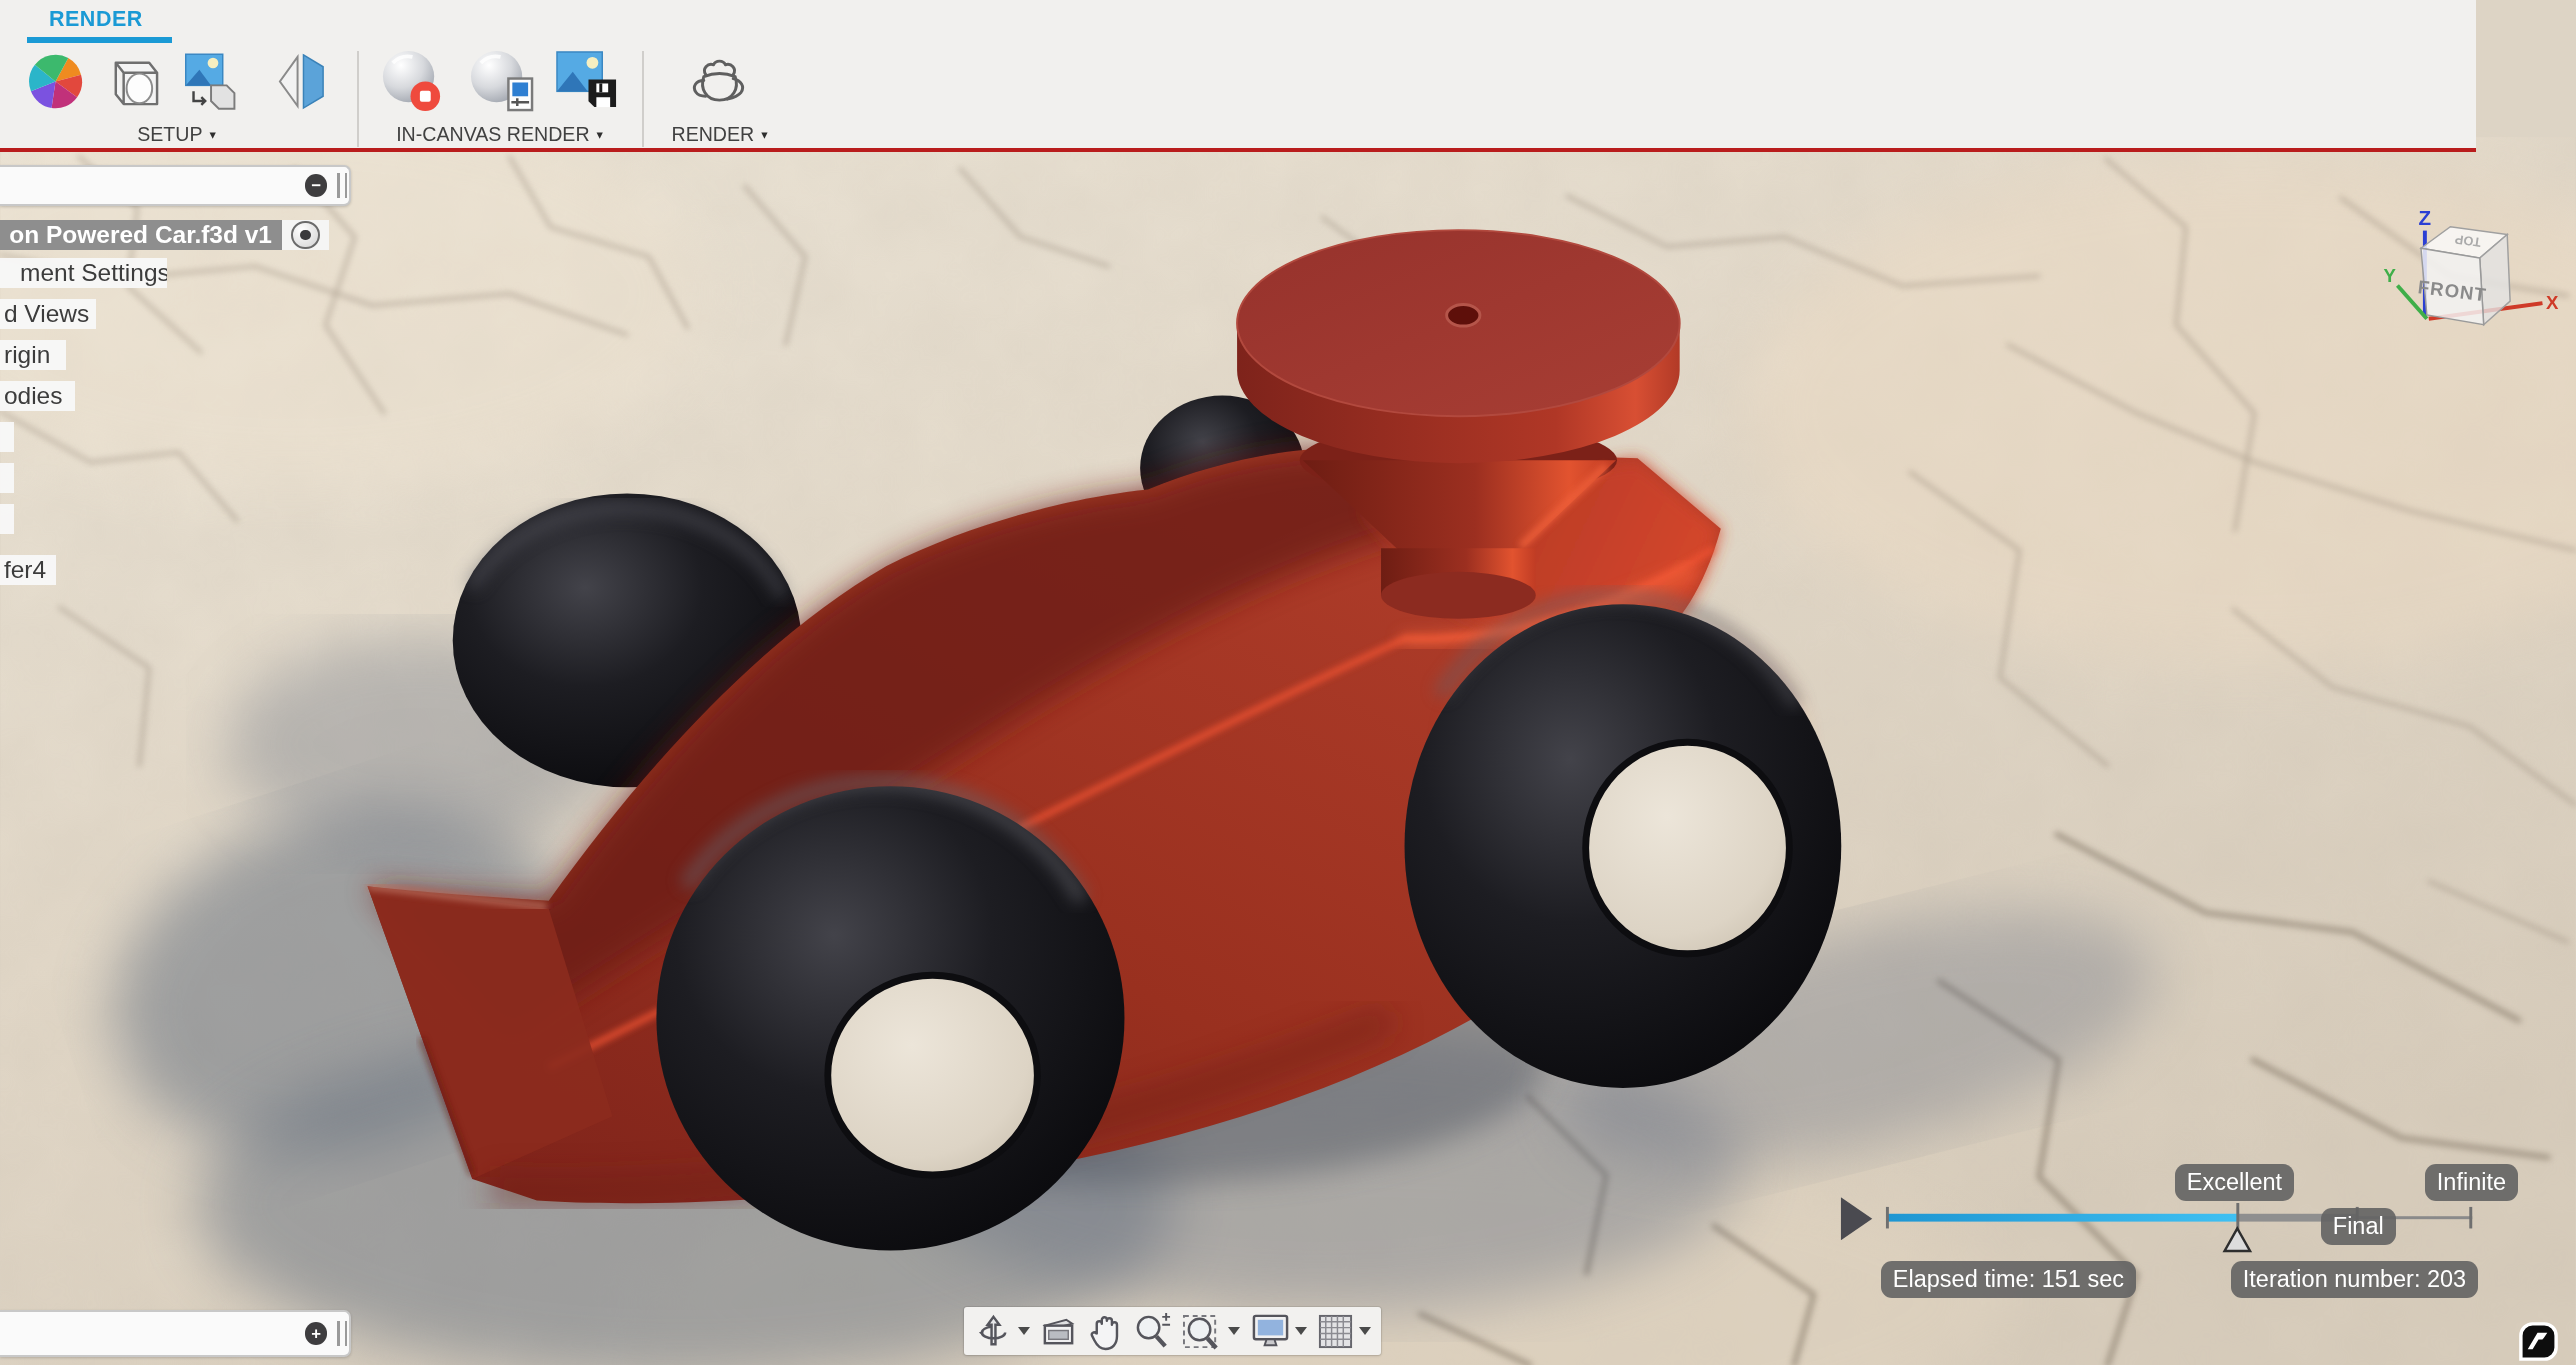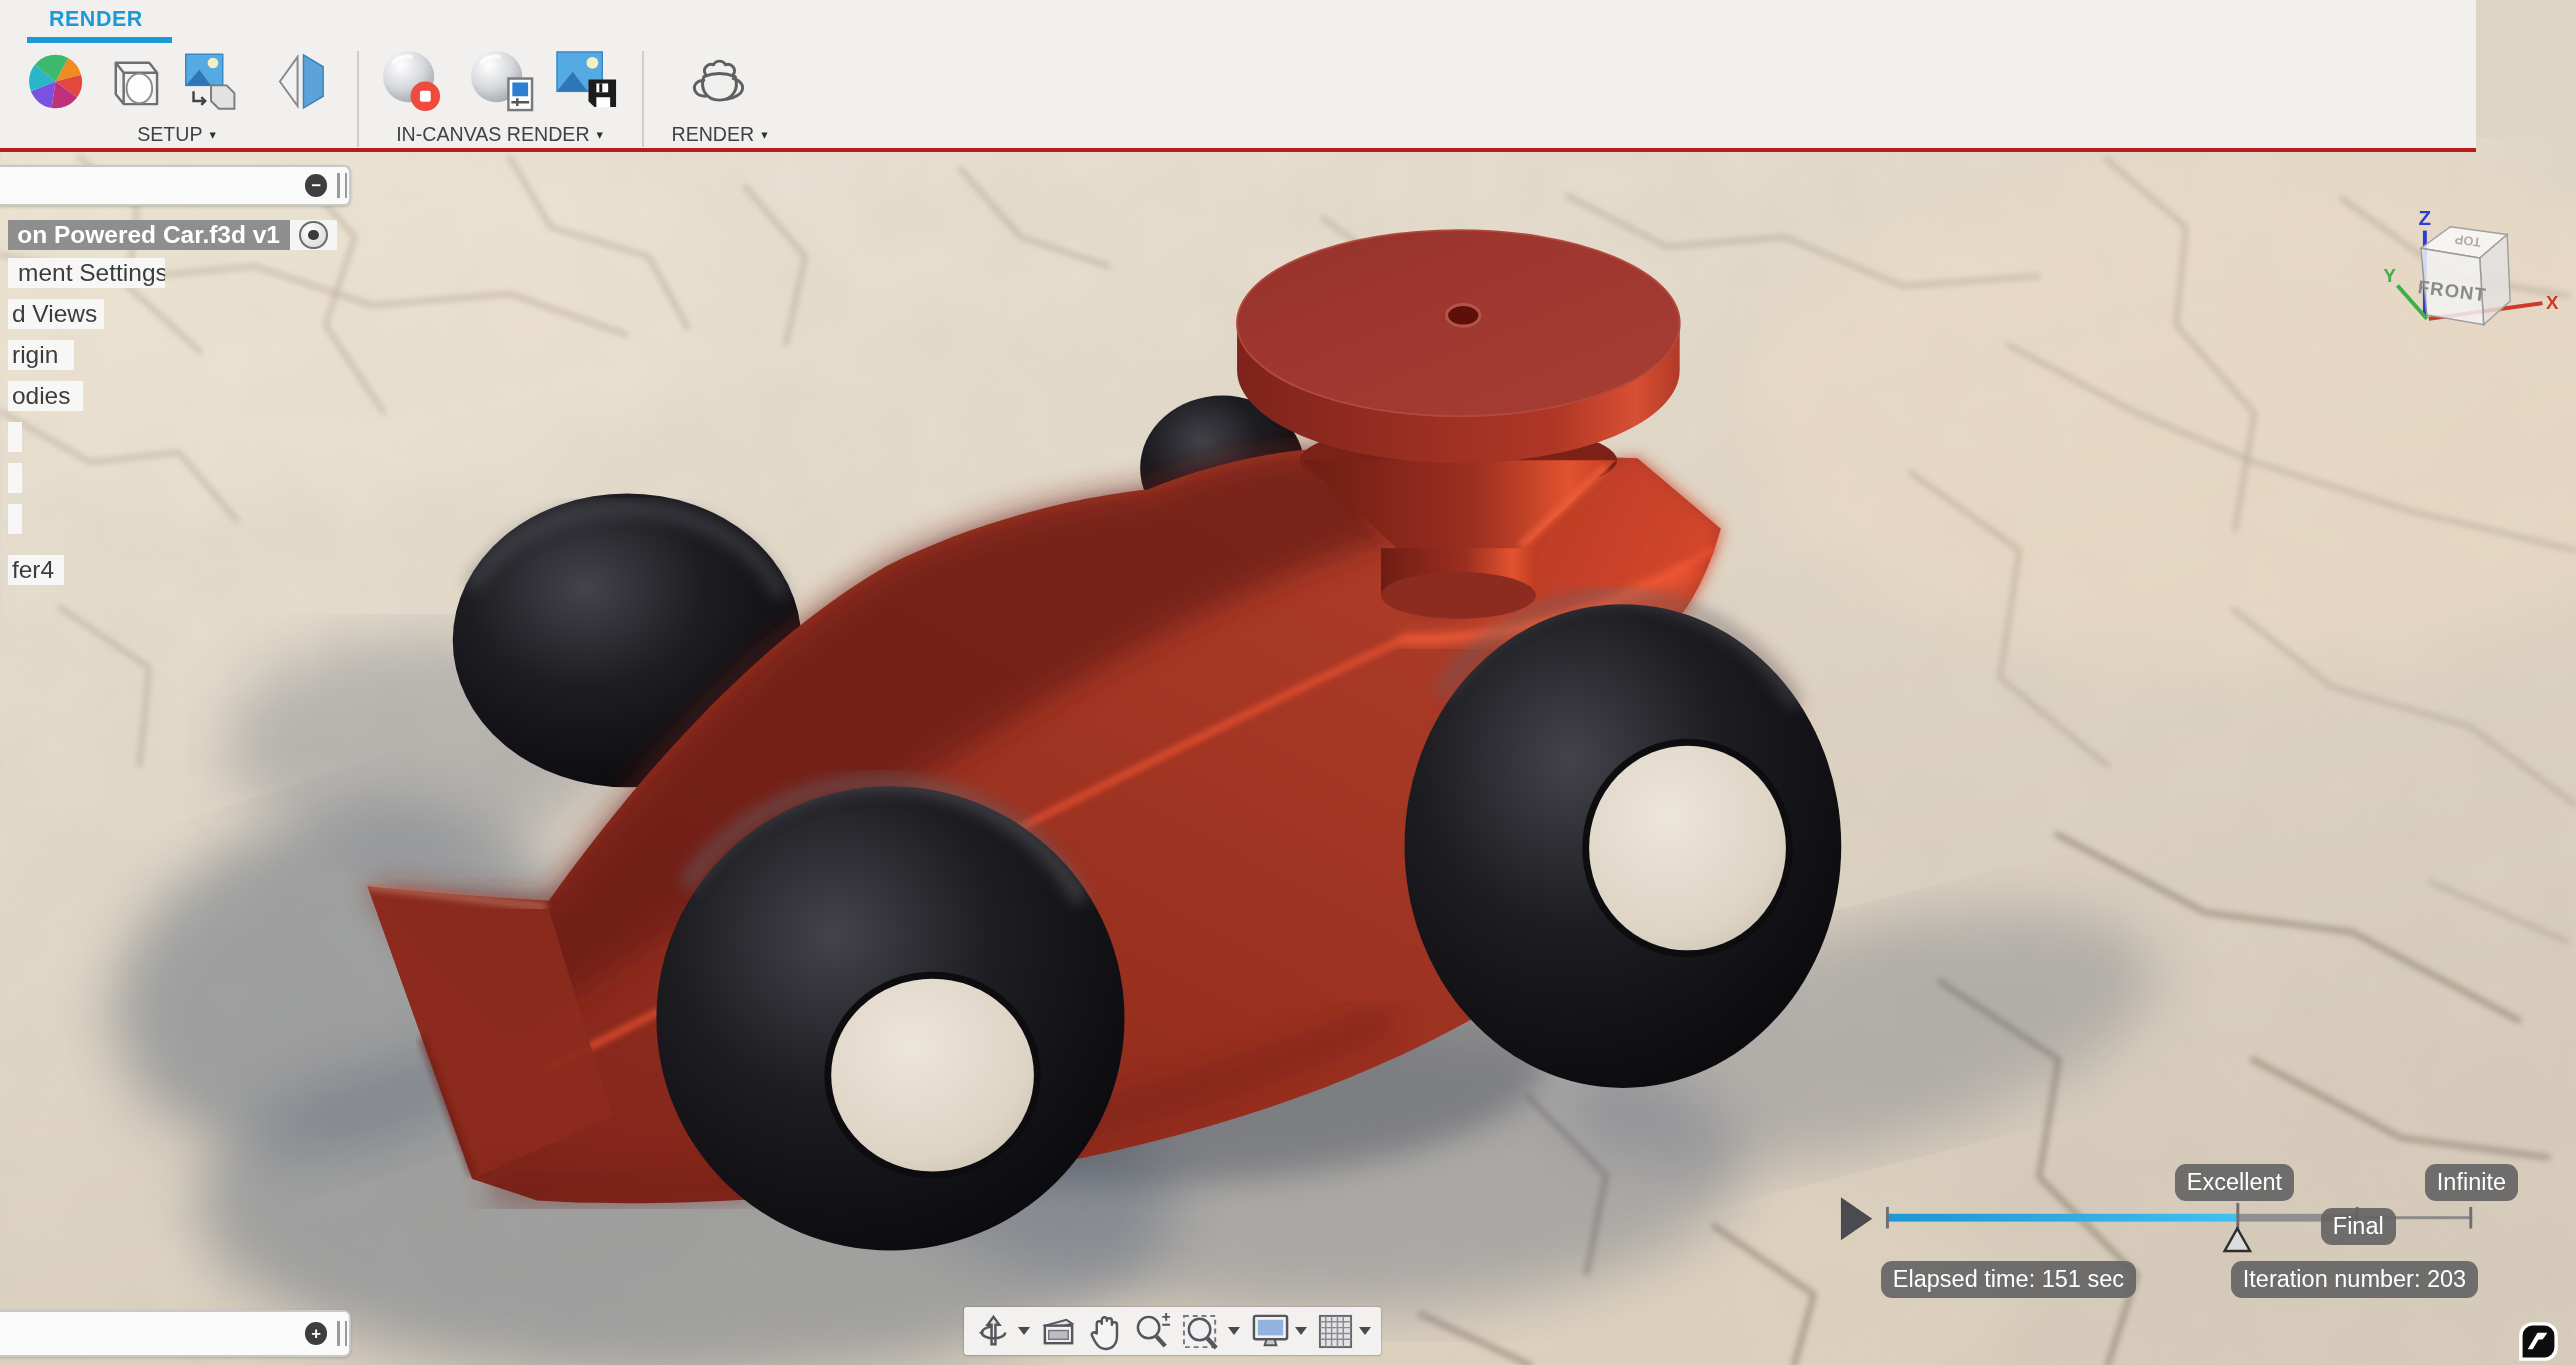--- a/index.html
+++ b/index.html
@@ -15,21 +15,21 @@
   .ribbon-label{top:124px;height:21.5px;font-size:19.6px;color:#414141;display:flex;align-items:center;justify-content:center;white-space:nowrap;cursor:pointer;}
   .ribbon-label .caret{font-size:12.7px;margin-left:6.9px;color:#2e2e2e;}
   .vdiv{top:51px;width:2px;height:96px;background:#d0cecb;}
 
   
   .panelbar{left:0;background:#fafafa;border:2px solid #c8c8c8;border-left:none;border-radius:0 6.9px 6.9px 0;box-shadow:0 1px 2.9px rgba(0,0,0,.18);z-index:20;}
   .ptoggle{width:22.5px;height:22.5px;border-radius:50%;background:#3e3d3f;color:#fff;font-size:16.7px;font-weight:bold;
            display:flex;align-items:center;justify-content:center;line-height:0;cursor:pointer;}
   .grip{width:9.8px;height:25.5px;display:flex;justify-content:space-between;cursor:ew-resize;}
   .grip i{width:2.4px;height:100%;background:#9a9a9a;}
-  .brow{left:0;display:flex;align-items:center;z-index:20;font-size:24.5px;color:#3c3c3c;cursor:pointer;margin-left:8px;}
+  .brow{left:0;display:flex;align-items:center;z-index:20;font-size:24.5px;color:#3c3c3c;cursor:pointer;}
   .brow .lbl{background:rgba(248,248,248,.95);height:100%;display:flex;align-items:center;overflow:hidden;white-space:nowrap;}
   #brow-doc .lbl{background:#8e8e8e;color:#fff;font-weight:bold;justify-content:flex-end;padding-right:9.8px;}
   #brow-doc .chip{background:rgba(246,246,246,.95);width:47px;height:100%;display:flex;align-items:center;justify-content:center;}
   .radio{width:24.5px;height:24.5px;border-radius:50%;border:2px solid #6b6b6b;background:radial-gradient(circle at 35% 30%,#ffffff,#d2d2d2);display:flex;align-items:center;justify-content:center;}
   .radio i{width:10.8px;height:10.8px;border-radius:50%;background:#3a3a3c;}
 
   
   .badge{background:rgba(99,99,99,.9);color:#fff;font-size:23.5px;height:37px;line-height:37px;
          padding:0 11.8px;border-radius:11px;white-space:nowrap;z-index:20;}
   
@@ -315,21 +315,21 @@
 
 <div id="brow-doc" class="abs brow" style="top:220px;height:30px;">
   <div class="lbl" style="width:272px">on Powered Car.f3d v1</div>
   <div class="chip">
     <div class="radio">
         <i></i>
       </div>
   </div>
 </div>
 <div class="abs brow" style="top:258px;height:30px;">
-  <div class="lbl" style="width:147px;padding-left:10px">ment Settings</div>
+  <div class="lbl" style="width:147px;padding-left:20px">ment Settings</div>
   </div>
 <div class="abs brow" style="top:299px;height:30px;">
   <div class="lbl" style="width:92px;padding-left:3.9px">d Views</div>
   </div>
 <div class="abs brow" style="top:340px;height:30px;">
   <div class="lbl" style="width:62px;padding-left:4px">rigin</div>
   </div>
 <div class="abs brow" style="top:381px;height:30px;">
   <div class="lbl" style="width:71px;padding-left:3.9px">odies</div>
   </div>

